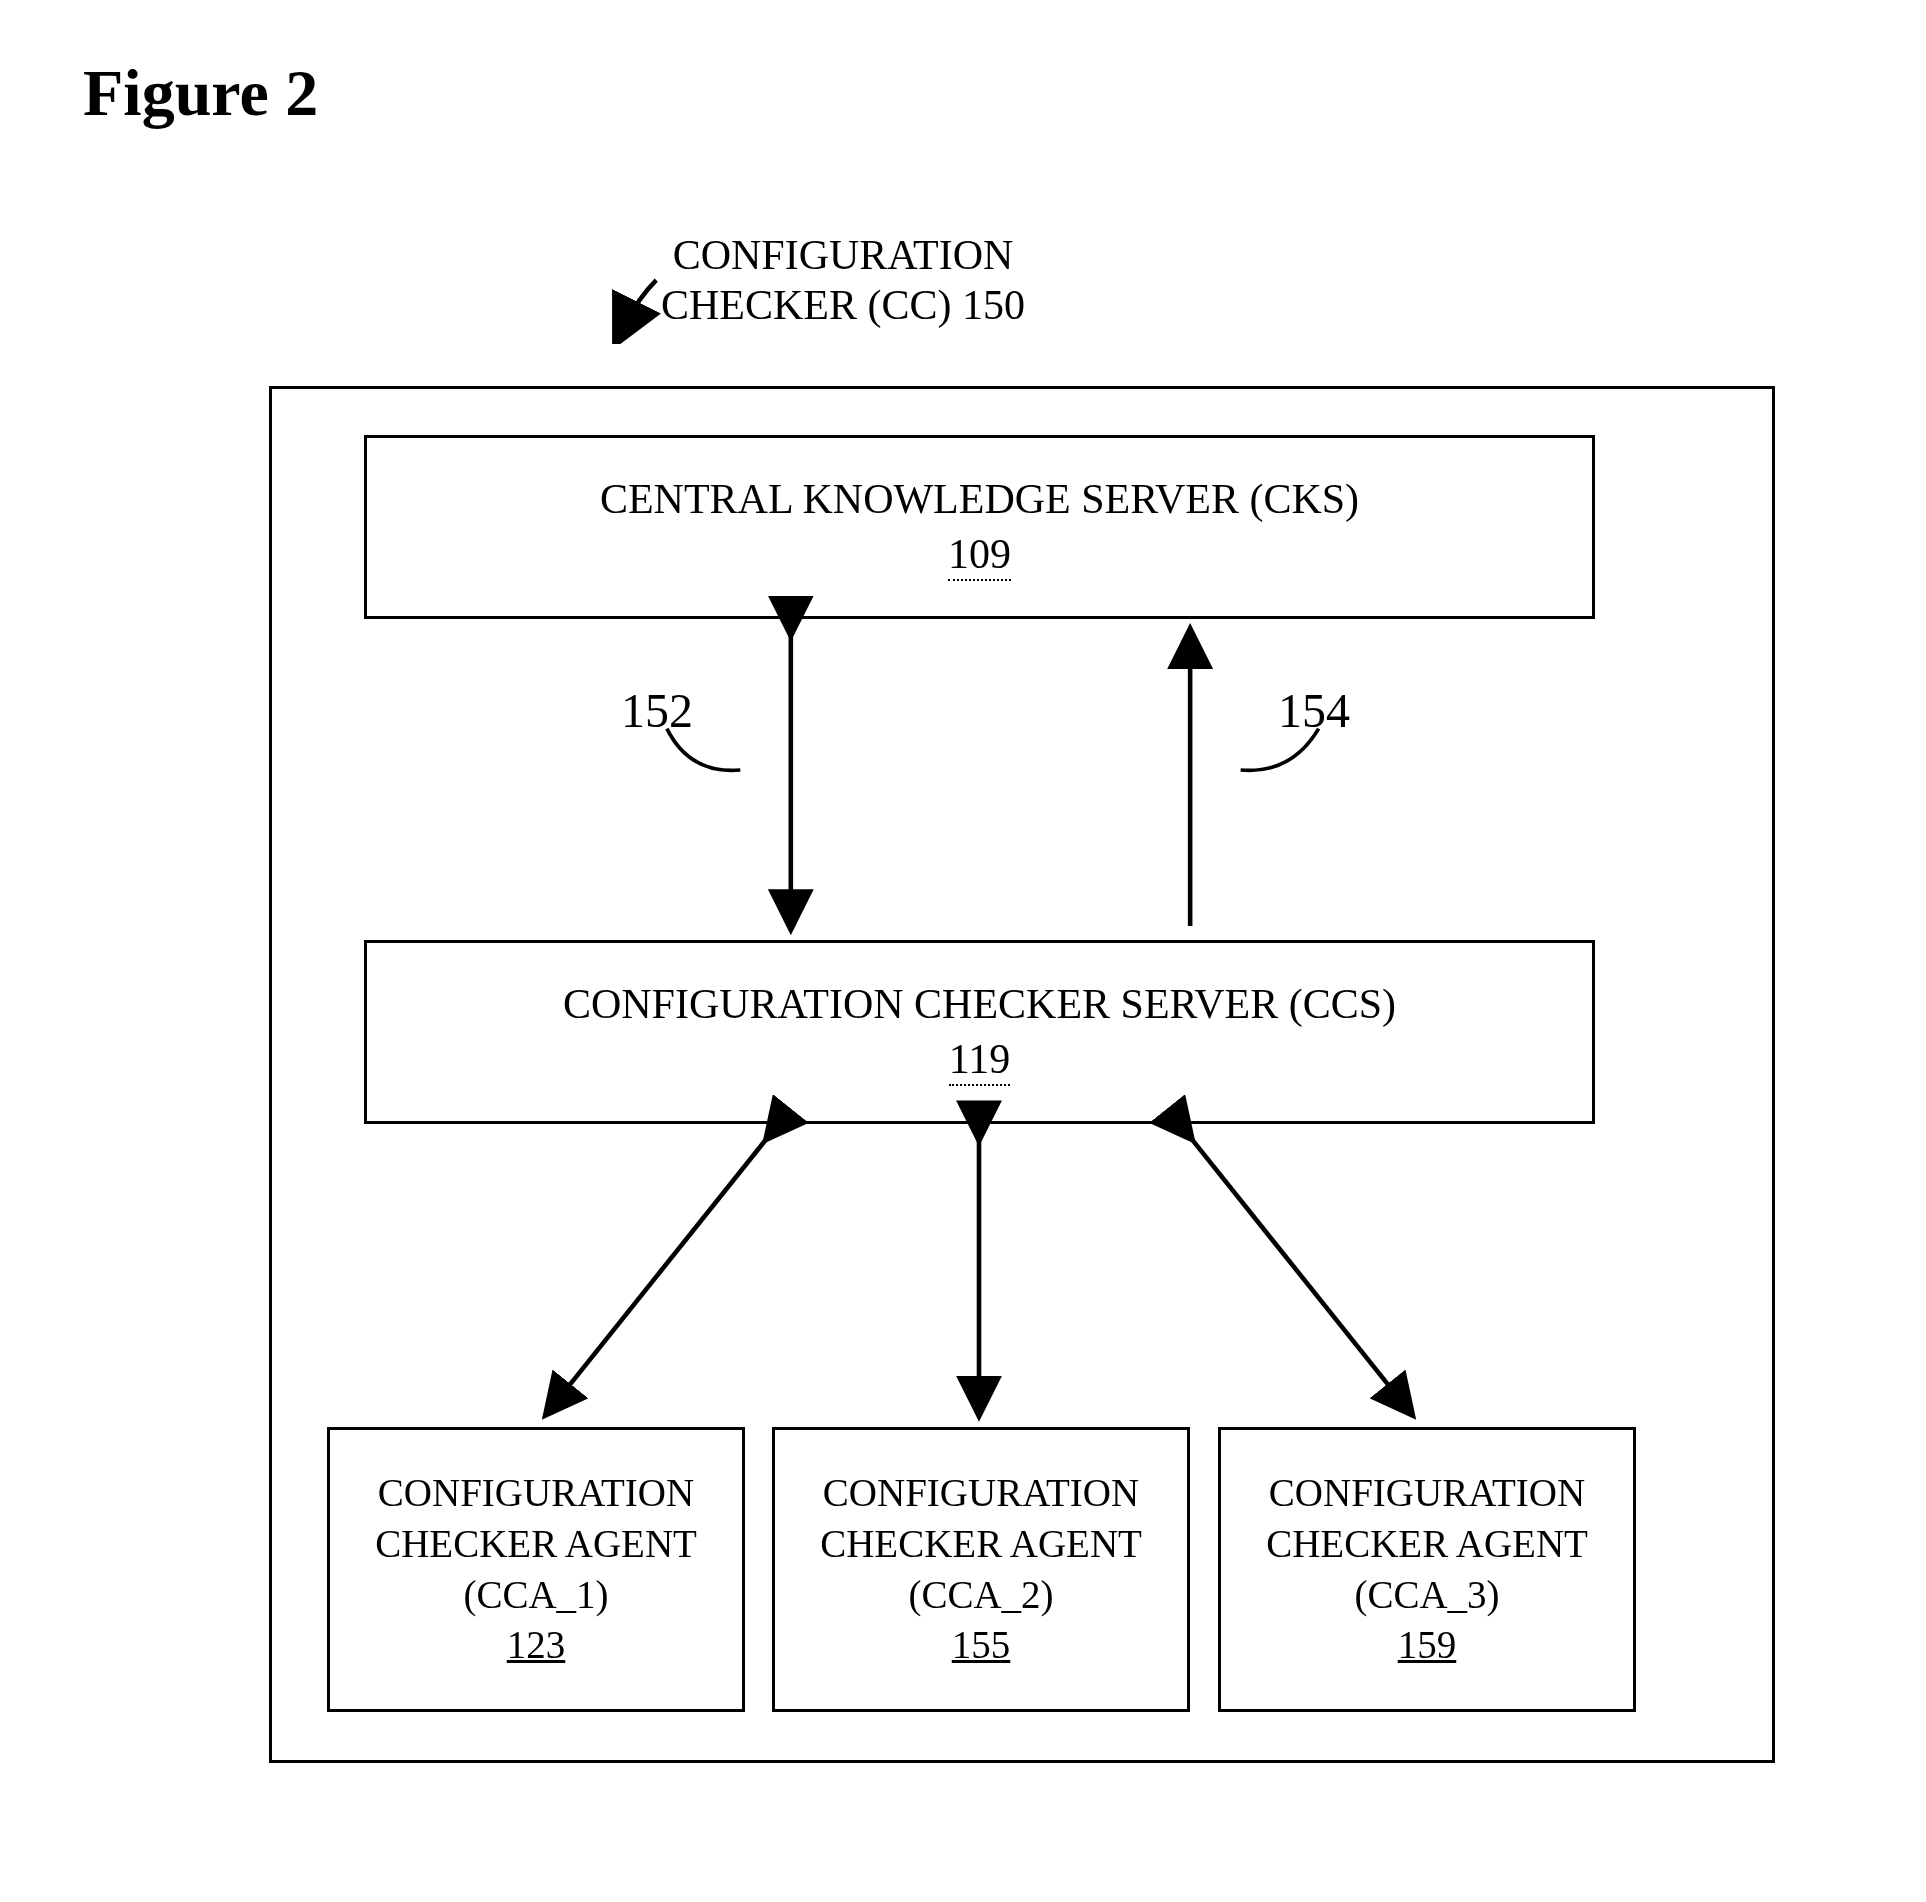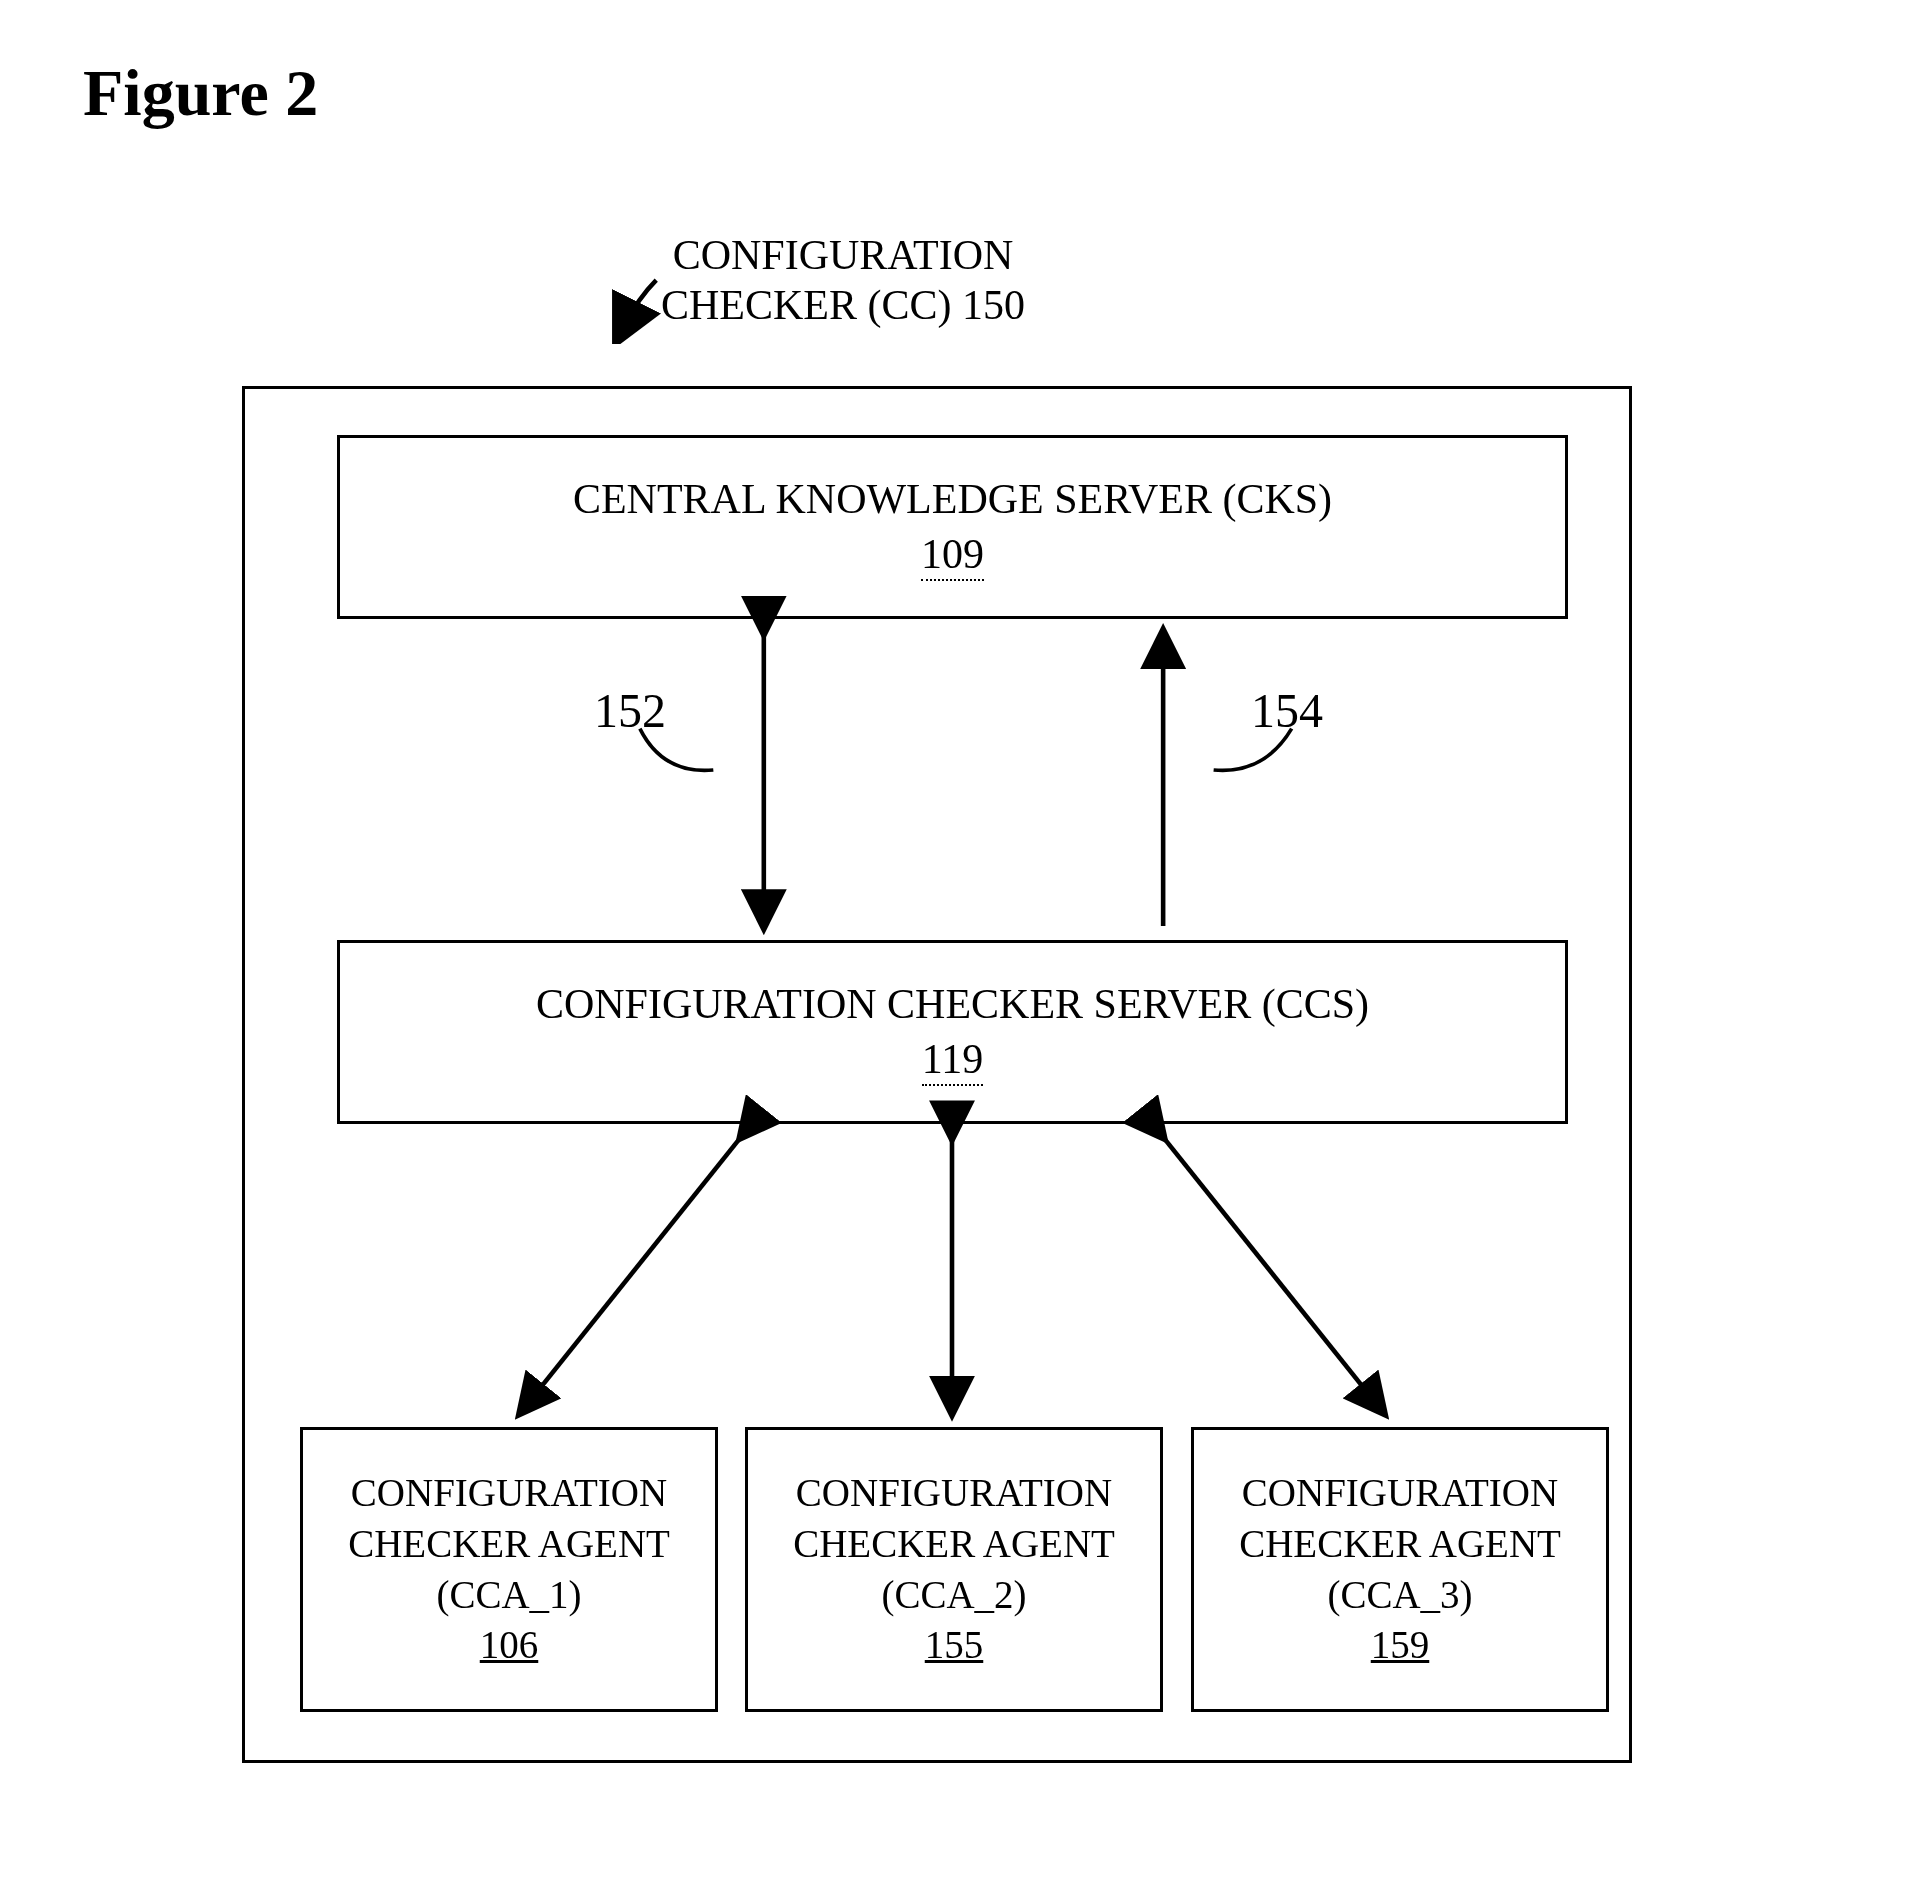--- a/index.html
+++ b/index.html
@@ -26,22 +26,22 @@
       line-height: 1.2;
     }
     .title-arrow {
       position: absolute;
       top: 271px;
       left: 606px;
     }
     .main-box {
       position: absolute;
       top: 386px;
-      left: 242px;
-      width: 1390px;
+      left: 269px;
+      width: 1506px;
       height: 1377px;
       border: 3.7px solid black;
       text-decoration: underline;
     }
     .block {
       position: absolute;
       border: 3.7px solid black;
       text-align: center;
       display: flex;
       flex-direction: column;
@@ -111,21 +111,21 @@
 
   <div class="block ccs-block">
     <div>CONFIGURATION CHECKER SERVER (CCS)</div>
     <div><span class="ref-num-dotted">119</span></div>
   </div>
 
   <div class="block agent-block agent1">
     <div>CONFIGURATION</div>
     <div>CHECKER AGENT</div>
     <div>(CCA_1)</div>
-    <div><span class="ref-num">106</span></div>
+    <div><span class="ref-num">123</span></div>
   </div>
 
   <div class="block agent-block agent2">
     <div>CONFIGURATION</div>
     <div>CHECKER AGENT</div>
     <div>(CCA_2)</div>
     <div><span class="ref-num">155</span></div>
   </div>
 
   <div class="block agent-block agent3">

